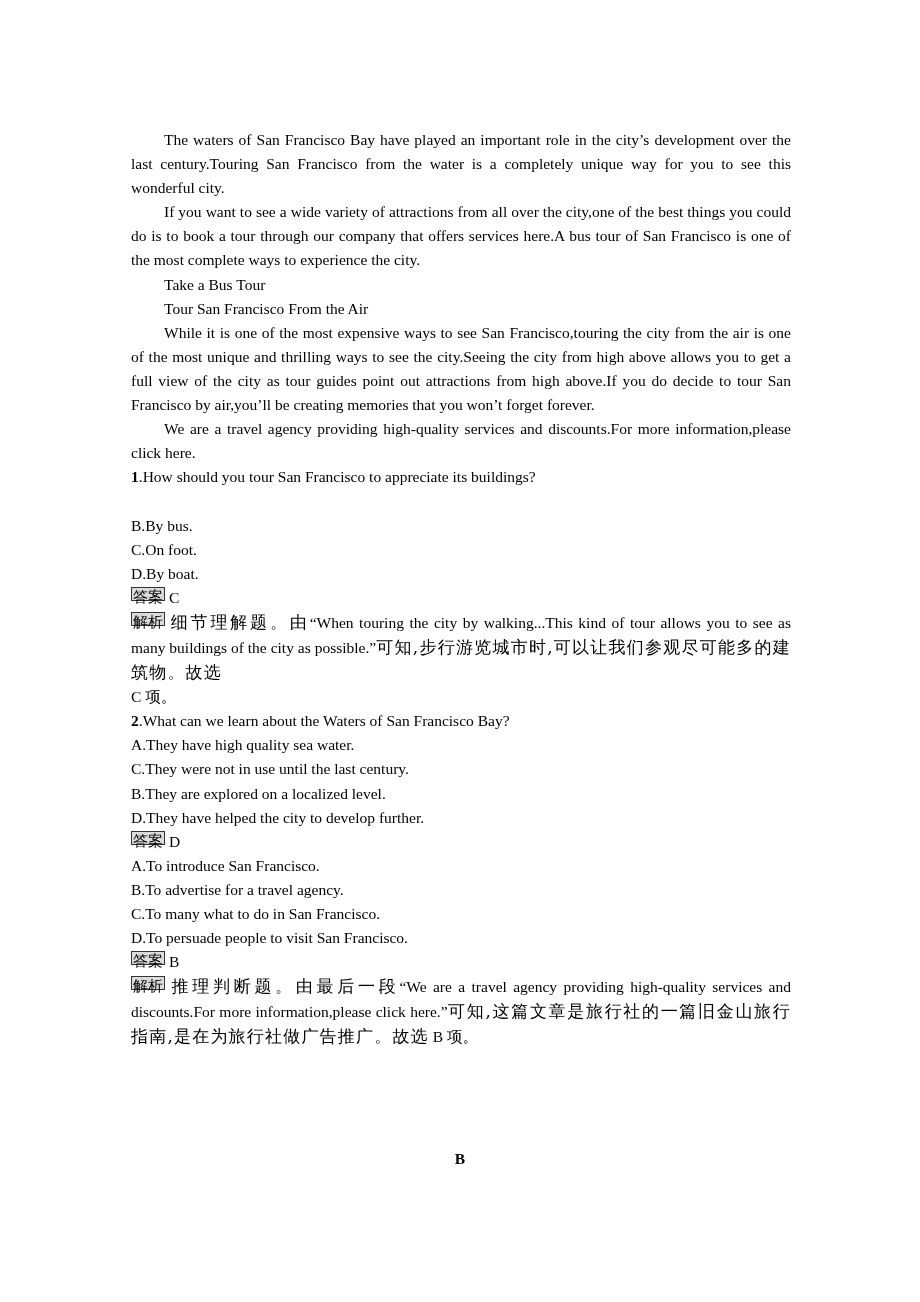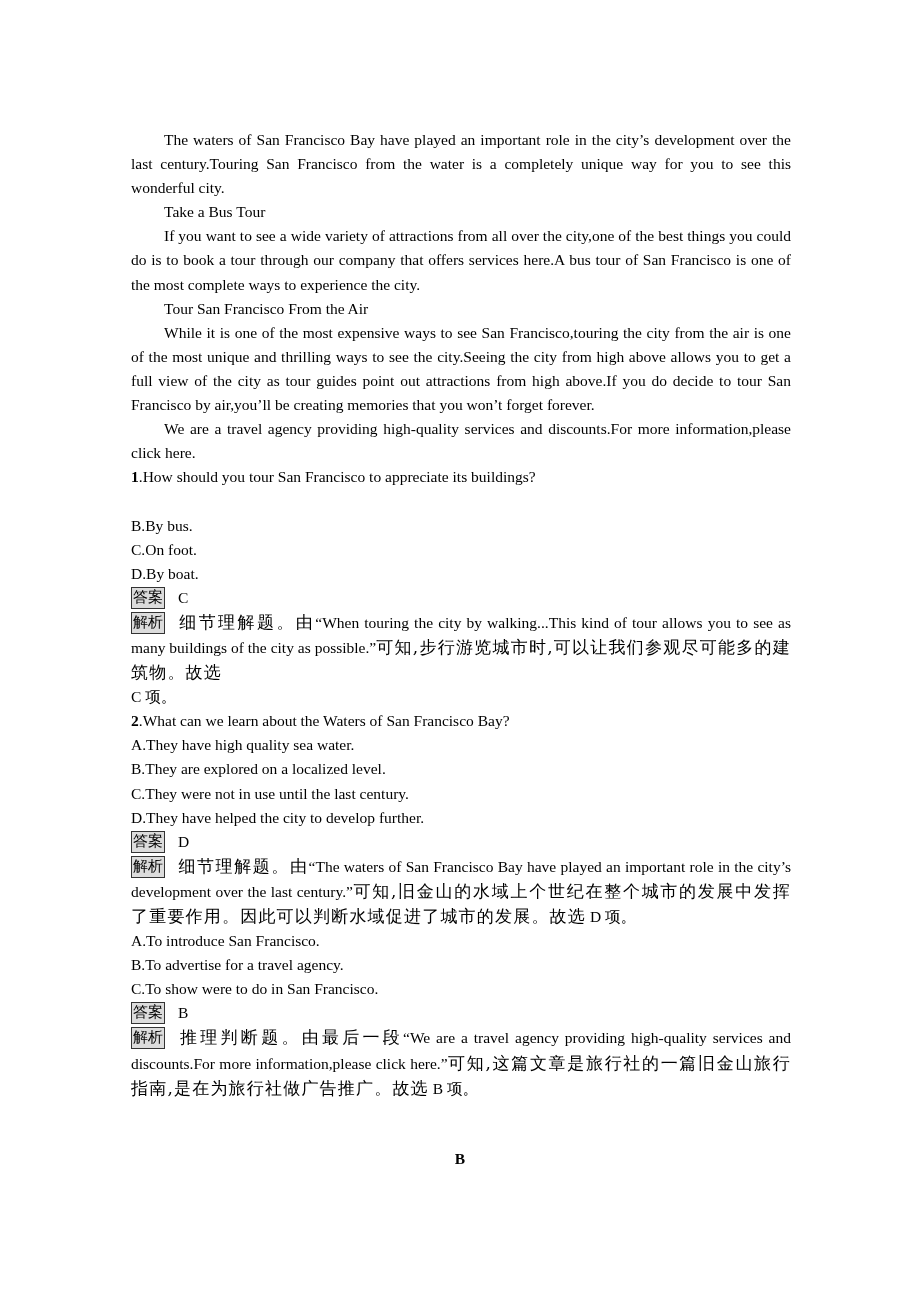--- a/index.html
+++ b/index.html
@@ -43,24 +43,24 @@
       height: 24.1px;
     }
     .tag {
       display: inline-block;
       background: #dcdcdc;
       border: 1px solid #333333;
       font-family: "DejaVu Sans", "Liberation Sans", sans-serif;
       font-size: 15px;
       line-height: 18px;
       padding: 0 1px;
-      margin-right: 13px;
+      margin-right: 4px;
       vertical-align: 0px;
       box-sizing: border-box;
-      height: 22px;
+      height: 14px;
       position: relative;
       top: -1px;
     }
     .cjk {
       font-family: "DejaVu Serif", serif;
       font-size: 17px;
       letter-spacing: 1.2px;
     }
     .section-label {
       position: absolute;
@@ -73,50 +73,50 @@
       font-family: "Liberation Serif", serif;
     }
   </style>
 </head>
 <body>
 
 <div class="page">
 
   <div>
     <p class="para">The waters of San Francisco Bay have played an important role in the city’s development over the last century.Touring San Francisco from the water is a completely unique way for you to see this wonderful city.</p>
+    <p class="para">If you want to see a wide variety of attractions from all over the city,one of the best things you could do is to book a tour through our company that offers services here.A bus tour of San Francisco is one of the most complete ways to experience the city.</p>
     <p class="para">Take a Bus Tour</p>
-    <p class="para">If you want to see a wide variety of attractions from all over the city,one of the best things you could do is to book a tour through our company that offers services here.A bus tour of San Francisco is one of the most complete ways to experience the city.</p>
     <p class="para">Tour San Francisco From the Air</p>
     <p class="para">While it is one of the most expensive ways to see San Francisco,touring the city from the air is one of the most unique and thrilling ways to see the city.Seeing the city from high above allows you to get a full view of the city as tour guides point out attractions from high above.If you do decide to tour San Francisco by air,you’ll be creating memories that you won’t forget forever.</p>
     <p class="para">We are a travel agency providing high-quality services and discounts.For more information,please click here.</p>
   </div>
 
   <div>
     <p class="line"><span class="qnum">1</span><span>.How should you tour San Francisco to appreciate its buildings?</span></p>
     <div class="spacer"></div>
     <p class="line">B.By bus.</p>
     <p class="line">C.On foot.</p>
     <p class="line">D.By boat.</p>
     <p class="line"><span class="tag">答案</span><span>C</span></p>
     <p class="block"><span class="tag">解析</span><span class="cjk">细节理解题。由</span><span>“When touring the city by walking...This kind of tour allows you to see as many buildings of the city as possible.”</span><span class="cjk">可知,步行游览城市时,可以让我们参观尽可能多的建筑物。故选</span><br><span> C 项。</span></p>
   </div>
 
   <div>
     <p class="line"><span class="qnum">2</span><span>.What can we learn about the Waters of San Francisco Bay?</span></p>
     <p class="line">A.They have high quality sea water.</p>
+    <p class="line">C.They were not in use until the last century.</p>
     <p class="line">B.They are explored on a localized level.</p>
-    <p class="line">C.They were not in use until the last century.</p>
     <p class="line">D.They have helped the city to develop further.</p>
     <p class="line"><span class="tag">答案</span><span>D</span></p>
-    <p class="block"><span class="tag">解析</span><span class="cjk">细节理解题。由</span><span>“The waters of San Francisco Bay have played an important role in the city’s development over the last century.”</span><span class="cjk">可知,旧金山的水域上个世纪在整个城市的发展中发挥了重要作用。因此可以判断水域促进了城市的发展。故选</span><span> D 项。</span></p>
   </div>
 
   <div>
     <p class="line">A.To introduce San Francisco.</p>
     <p class="line">B.To advertise for a travel agency.</p>
-    <p class="line">C.To show were to do in San Francisco.</p>
+    <p class="line">C.To many what to do in San Francisco.</p>
+    <p class="line">D.To persuade people to visit San Francisco.</p>
     <p class="line"><span class="tag">答案</span><span>B</span></p>
     <p class="block"><span class="tag">解析</span><span class="cjk">推理判断题。由最后一段</span><span>“We are a travel agency providing high-quality services and discounts.For more information,please click here.”</span><span class="cjk">可知,这篇文章是旅行社的一篇旧金山旅行指南,是在为旅行社做广告推广。故选</span><span> B 项。</span></p>
   </div>
 
 </div>
 
 <div class="section-label">B</div>
 
 </body></html>

